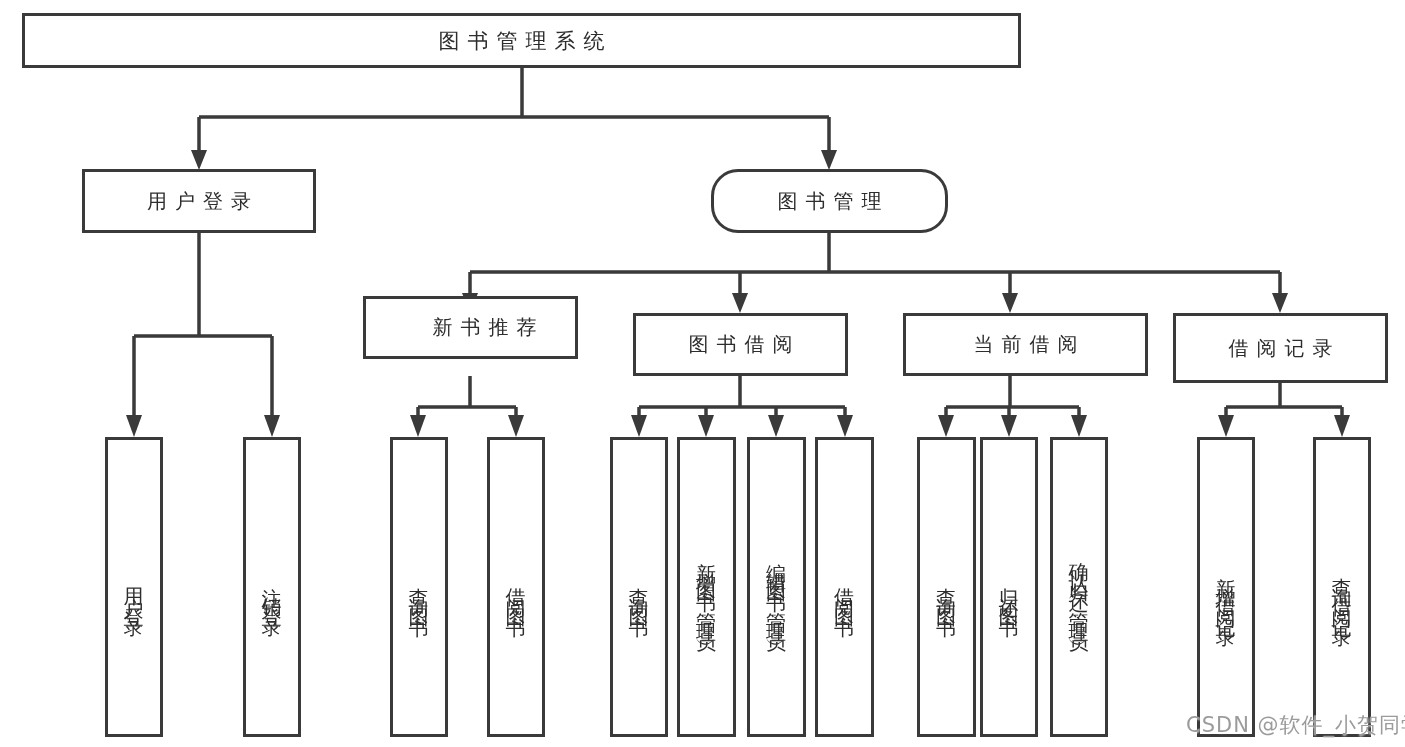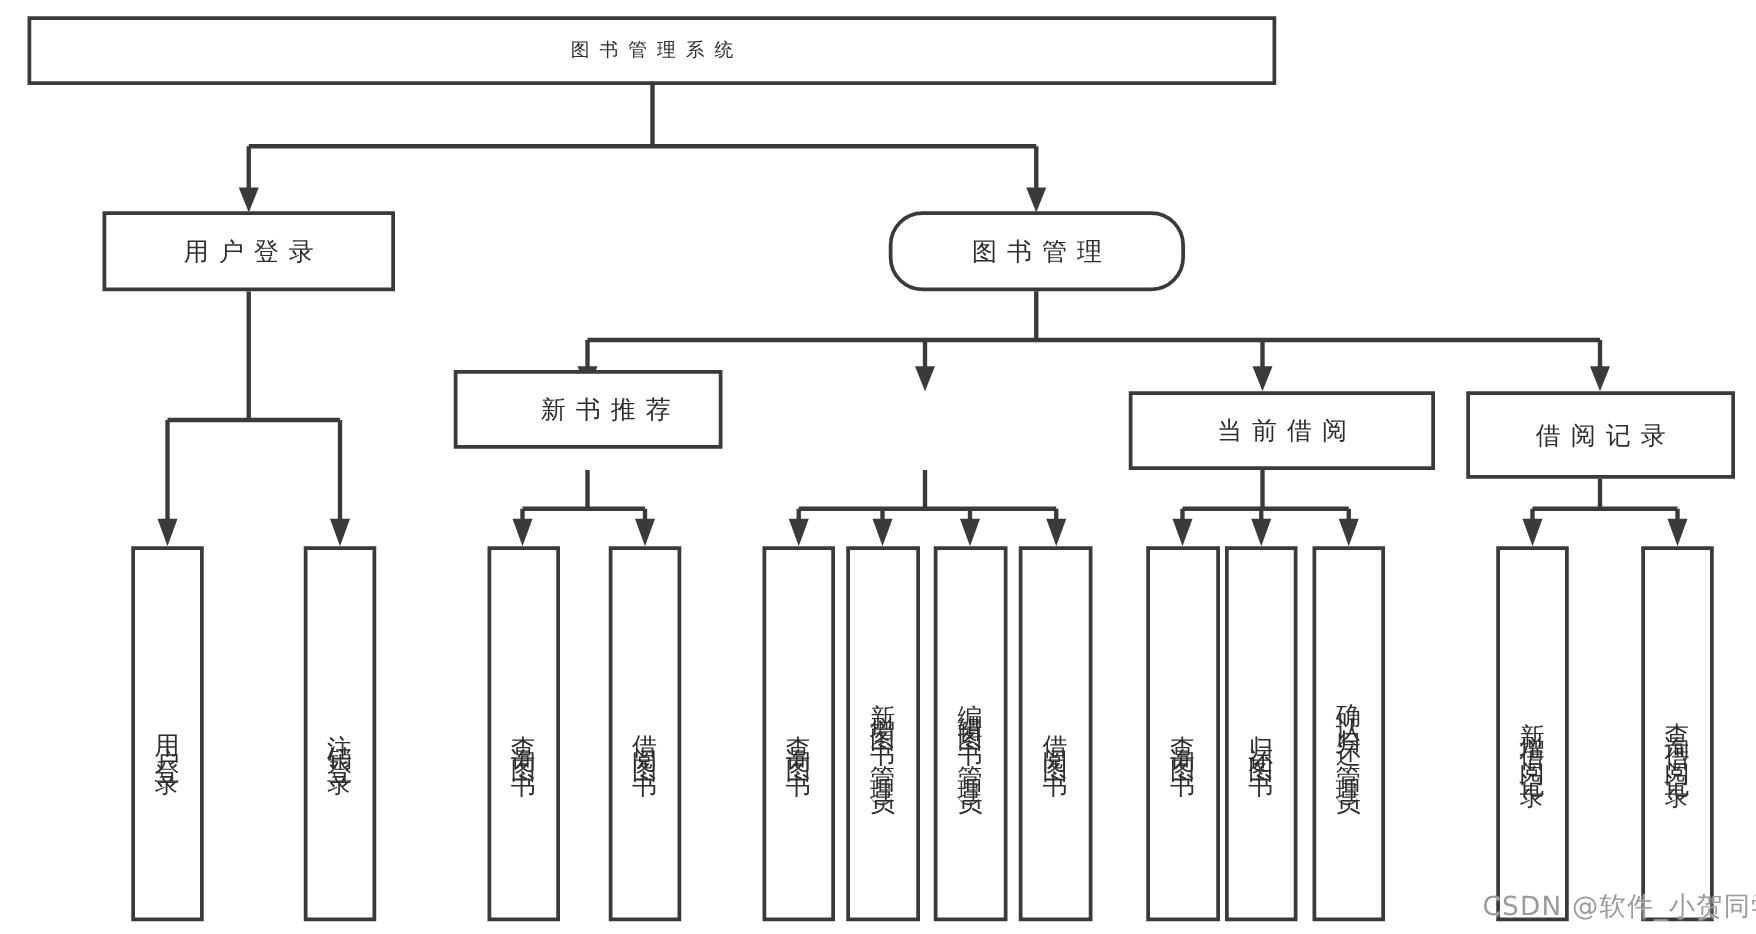--- a/index.html
+++ b/index.html
@@ -45,21 +45,21 @@
     justify-content: center;
     z-index: 2;
   }
   .box .lbl {
     font-size: 20px;
     letter-spacing: 8px;
     margin-right: -8px;
     color: var(--text);
     white-space: nowrap;
   }
-  .box.root .lbl { font-size: 15px; }
+  .box.root .lbl { font-size: 21px; }
   .vbox {
     position: absolute;
     border: 3px solid var(--line);
     background: var(--box-bg);
     display: flex;
     align-items: center;
     justify-content: center;
     z-index: 2;
   }
   .vbox .lbl {
@@ -159,20 +159,23 @@
   <div class="box" style="left:82px; top:169px; width:234px; height:64px;">
     <span class="lbl">用户登录</span>
   </div>
   <div class="box" style="left:711px; top:169px; width:237px; height:64px;border-radius:27px;">
     <span class="lbl">图书管理</span>
   </div>
 
   <div class="box" style="left:363px; top:296px; width:215px; height:63px;padding-left:28px;">
     <span class="lbl">新书推荐</span>
   </div>
+  <div class="box" style="left:633px; top:313px; width:215px; height:63px;">
+    <span class="lbl">图书借阅</span>
+  </div>
   <div class="box" style="left:903px; top:313px; width:245px; height:63px;">
     <span class="lbl">当前借阅</span>
   </div>
   <div class="box" style="left:1173px; top:313px; width:215px; height:70px;">
     <span class="lbl">借阅记录</span>
   </div>
 
   <div class="vbox" style="left:105px; top:437px; width:58px; height:300px;">
     <span class="lbl">用户登录</span>
   </div>

